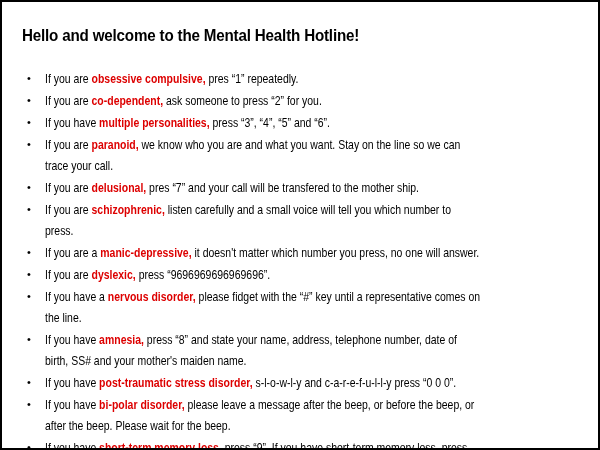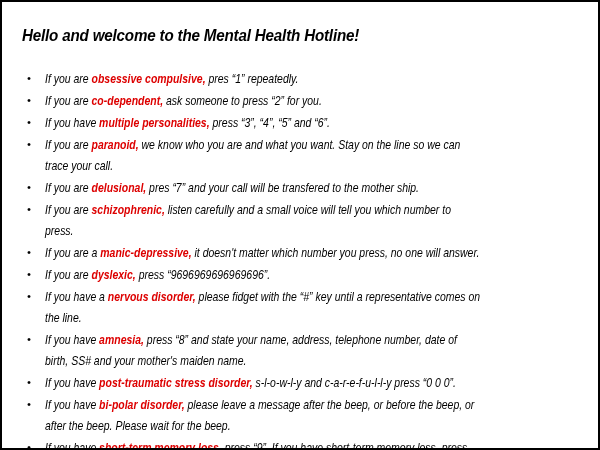--- a/index.html
+++ b/index.html
@@ -10,21 +10,20 @@
   .slide {
     position: relative;
     width: 600px;
     height: 450px;
     box-sizing: border-box;
     border: 2px solid #000000;
     background: #ffffff;
     font-family: "Liberation Sans", sans-serif;
     color: #000000;
     overflow: hidden;
-    font-style: italic;
   }
   .title {
     position: absolute;
     left: 20px;
     top: 24px;
     font-size: 16.5px;
     font-weight: bold;
     white-space: nowrap;
     transform: scaleX(0.92);
     transform-origin: 0 0;

